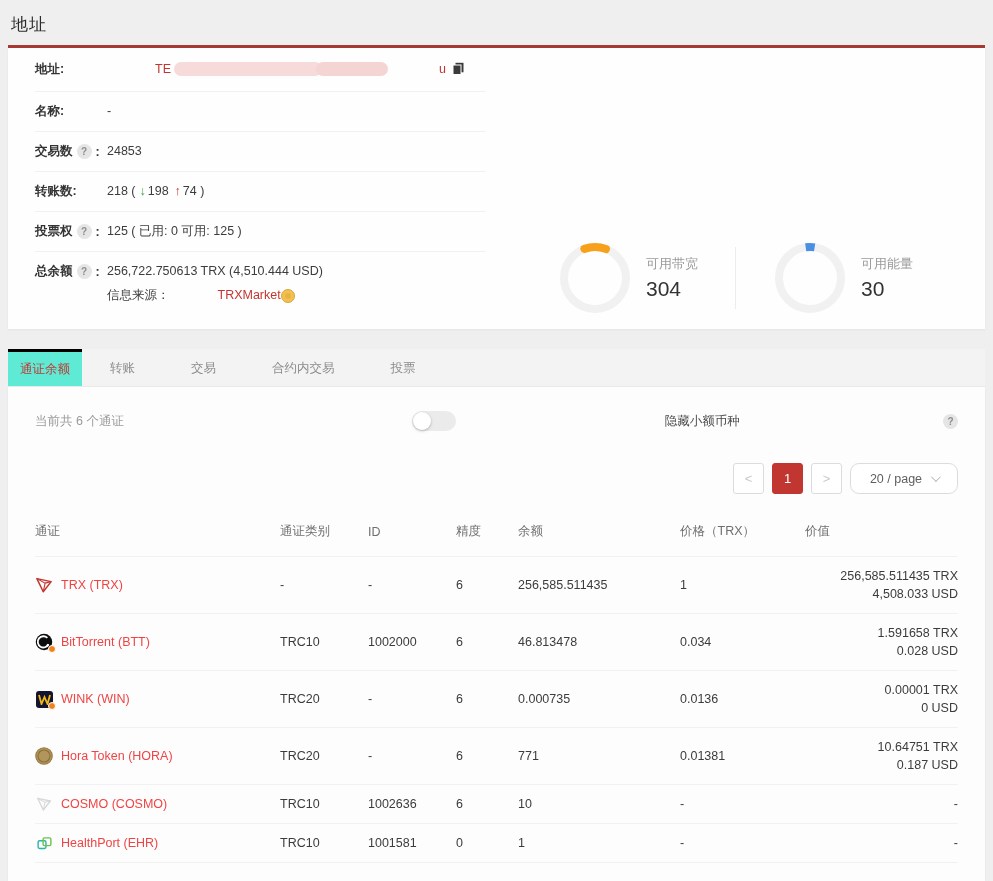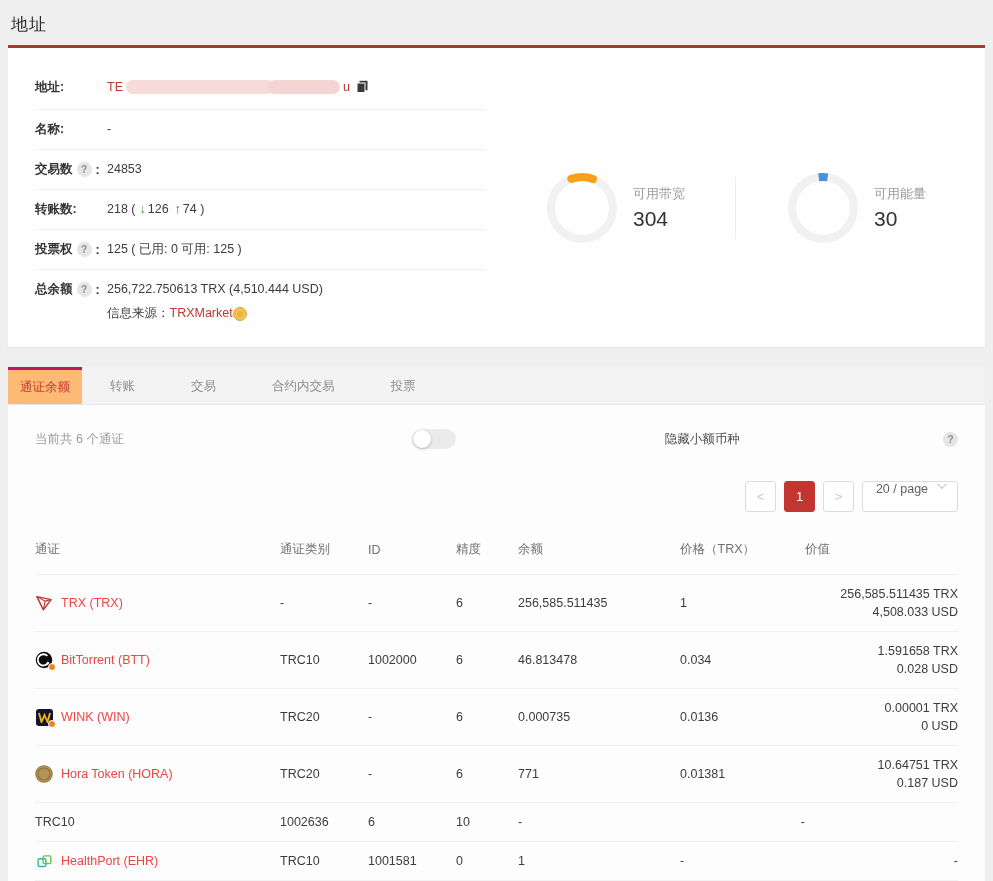--- a/index.html
+++ b/index.html
@@ -11,68 +11,68 @@
     overflow:hidden;
   }
   .wrap { margin:0 8px; }
 
   
   .page-title { font-size:17px; color:#2b2b2b; padding:13px 3px 9px; font-weight:400; letter-spacing:1px; }
   .red-rule { height:3px; background:#a63a32; }
 
   
   .card { background:#fefefe; box-shadow:0 1px 2px rgba(0,0,0,.05); }
-  .info-card { display:flex; padding:20px 0 14px 0; }
+  .info-card { display:flex; padding:2px 0 14px 0;align-items:flex-end; }
   .info-left { width:478px; padding-left:27px; }
   .info-row { display:flex; align-items:flex-start; padding:11px 0; border-bottom:1px solid #f1f1f1; }
   .info-row:last-child { border-bottom:none; }
   .info-label { width:72px; font-weight:bold; color:#333; flex:0 0 auto; display:flex; align-items:center; gap:4px; white-space:nowrap; }
   .info-value { color:#3c3c3c; line-height:17px; }
-  .red-text { color:#c23631; }
+  .red-text { color:#c23631;margin-left:48px; }
   .redact { display:inline-block; height:14px; background:#f7dada; border-radius:8px; vertical-align:middle; }
   .redact.r1 { width:148px; margin:0 0 2px 3px; }
   .redact.r2 { width:72px; margin:0 3px 2px -6px; background:#f5d4d4; }
   .copy-icon { display:inline-block; vertical-align:-2px; margin-left:3px; cursor:pointer; }
   .help { display:inline-flex; width:15px; height:15px; border-radius:50%; background:#e5e5e5; color:#8d8d8d;
           align-items:center; justify-content:center; font-size:10px; font-weight:bold; cursor:pointer; flex:0 0 auto; }
   .arrow-down { color:#44a340; font-weight:bold; margin:0 2px 0 4px; }
   .arrow-up { color:#c23631; font-weight:bold; margin:0 2px 0 6px; }
   .source-line { margin-top:7px; display:flex; align-items:center; }
   .coin-icon { width:14px; height:14px; border-radius:50%; background:#f2c14e; border:1px solid #d9a43b; display:inline-block; position:relative; }
   .coin-icon::after { content:""; position:absolute; inset:3px; border-radius:50%; background:#e8b345; }
 
   
-  .gauges { flex:1; display:flex; align-items:center; justify-content:center; gap:16px; padding-top:14px; }
+  .gauges { flex:1; display:flex; align-items:center; justify-content:center; gap:3px; padding-top:14px; }
   .gauge { display:flex; align-items:center; gap:14px; }
   .gauge-text .g-label { color:#9a9a9a; font-size:13px; margin-bottom:4px; }
   .gauge-text .g-value { color:#333; font-size:21px; }
   .gauge-divider { width:1px; height:62px; background:#ececec; margin:0 34px; }
 
   
   .tabs { display:flex; background:#f3f3f3; border-bottom:1px solid #e9e9e9; margin-top:20px; height:38px; }
   .tab { padding:0 28px; line-height:38px; color:#8b8b8b; cursor:pointer; white-space:nowrap; }
-  .tab.active { background:#fdba74; color:#c23631; border-top:3px solid #be185d; line-height:34px; padding:0 12px; }
+  .tab.active { background:#5eead4; color:#c23631; border-top:3px solid #000000; line-height:34px; padding:0 12px; }
 
   
   .content { background:#fdfdfd; padding:0 27px 18px 27px; box-shadow:0 1px 2px rgba(0,0,0,.05); margin-bottom:15px; }
   .filter-row { display:flex; align-items:center; padding-top:24px;justify-content:space-between; }
   .token-count { color:#9a9a9a; }
   .toggle { width:44px; height:20px; border-radius:10px; background:#ebebeb; margin-left:92px; position:relative; cursor:pointer; flex:0 0 auto; }
   .toggle-knob { position:absolute; left:1px; top:1px; width:18px; height:18px; border-radius:50%; background:#fff; box-shadow:0 1px 3px rgba(0,0,0,.25); }
   .toggle-label { margin-left:12px; color:#4a4a4a; }
   .filter-row .help { margin-left:7px; }
 
   
   .pagination { display:flex; justify-content:flex-end; align-items:center; gap:8px; }
   .pagination.top { margin-top:32px; }
   .page-btn { width:31px; height:31px; border:1px solid #dcdcdc; border-radius:3px; background:#fff; color:#c9c9c9;
               display:flex; align-items:center; justify-content:center; font-size:13px; cursor:pointer; }
   .page-btn.active { background:#c23631; border-color:#c23631; color:#fff; }
-  .page-size { width:96px; height:31px; border:1px solid #dcdcdc; border-radius:3px; background:#fff; color:#5f5f5f;
-               display:flex; align-items:flex-start; justify-content:center; gap:9px; cursor:pointer; }
+  .page-size { width:108px; height:31px; border:1px solid #dcdcdc; border-radius:9px; background:#fff; color:#5f5f5f;
+               display:flex; align-items:center; justify-content:center; gap:9px; cursor:pointer; }
   .chev { width:7px; height:7px; border:solid #bdbdbd; border-width:0 1px 1px 0; transform:rotate(45deg) translateY(-2px); }
 
   
   .table { margin-top:14px; }
   .t-row { display:grid; grid-template-columns:245px 88px 88px 62px 162px 125px 1fr; align-items:center;
            border-bottom:1px solid #f1f1f1; }
   .t-head { color:#6f6f6f; padding:15px 0 16px; }
   .t-head > div { font-weight:400; }
   .t-body { padding:10px 0; color:#3c3c3c; }
   .t-cell-value { line-height:18px;text-align:right; }
@@ -116,21 +116,21 @@
           <span>交易数</span>
           <span class="help">?</span>
           <span>:</span>
         </span>
         <span class="info-value">24853</span>
       </div>
 
       <div class="info-row">
         <span class="info-label">转账数:</span>
         <span class="info-value">
-          <span>218 (</span><span class="arrow-down">↓</span><span>126</span><span class="arrow-up">↑</span><span>74</span> <span>)</span>
+          <span>218 (</span><span class="arrow-down">↓</span><span>198</span><span class="arrow-up">↑</span><span>74</span> <span>)</span>
         </span>
       </div>
 
       <div class="info-row">
         <span class="info-label">
           <span>投票权</span>
           <span class="help">?</span>
           <span>:</span>
         </span>
         <span class="info-value">125 ( 已用: 0  可用: 125 )</span>
@@ -301,20 +301,29 @@
         <div>6</div>
         <div>771</div>
         <div>0.01381</div>
         <div class="t-cell-value">
           <div>10.64751 TRX</div>
           <div>0.187 USD</div>
         </div>
       </div>
 
       <div class="t-row t-body">
+        <div class="token-cell">
+          <span class="token-icon">
+            <svg width="16" height="16" viewBox="0 0 24 24">
+                <path d="M2.5 3.5 L21.5 7.5 L11 21 Z" fill="none" stroke="#d8d8d8" stroke-width="2" stroke-linejoin="round"></path>
+                <path d="M2.5 3.5 L13.5 9.5 L21.5 7.5 M13.5 9.5 L11 21" fill="none" stroke="#d8d8d8" stroke-width="1.5"></path>
+              </svg>
+          </span>
+          <span class="token-link">COSMO (COSMO)</span>
+        </div>
         <div>TRC10</div>
         <div>1002636</div>
         <div>6</div>
         <div>10</div>
         <div>-</div>
         <div class="t-cell-value">
           <div>-</div>
           <div></div>
         </div>
       </div>

